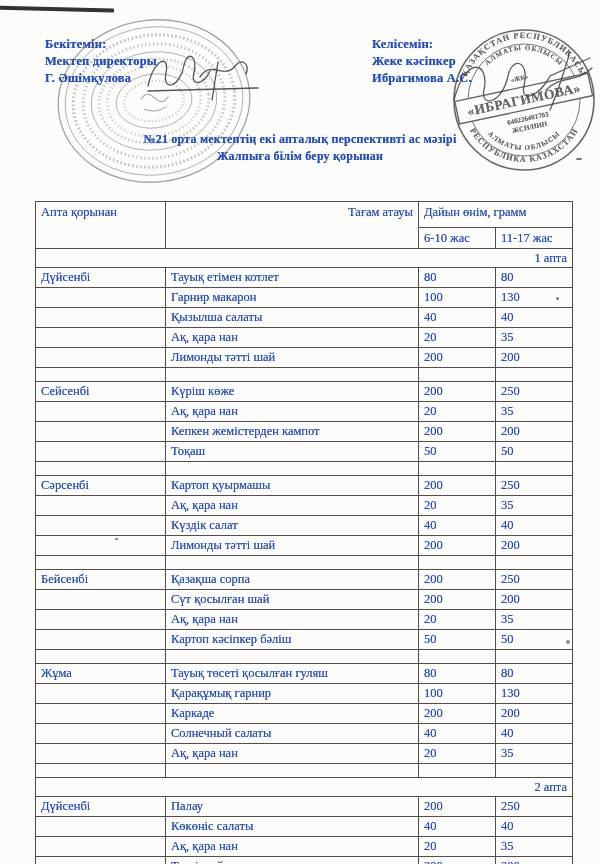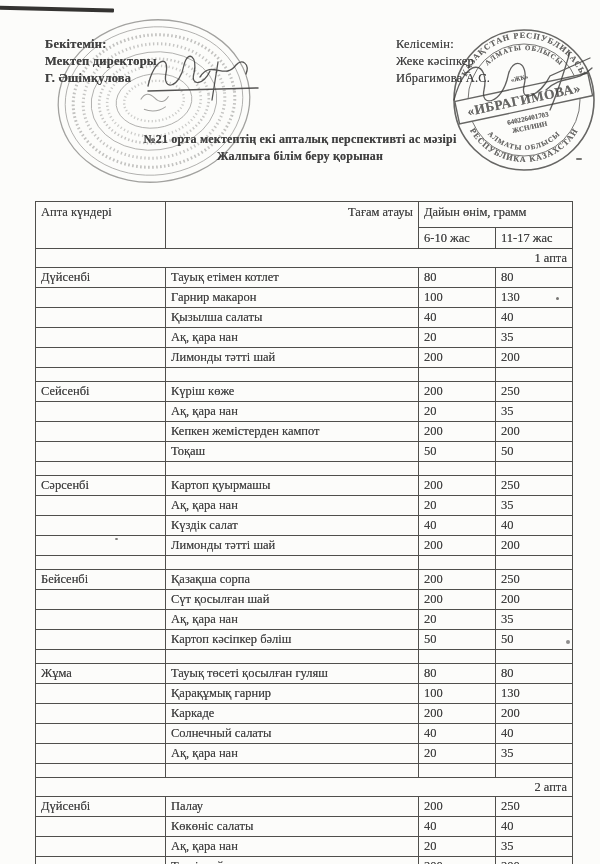--- a/index.html
+++ b/index.html
@@ -1,28 +1,28 @@
 <!DOCTYPE html>
 <html><head>
 <meta charset="utf-8">
 <style>
   html,body{margin:0;padding:0;background:#e9e9e7;}
   .page{
     position:relative; width:600px; height:864px; margin:0 auto;
     background:#fcfcfa;
     font-family:"Liberation Serif","DejaVu Serif",serif;
-    color:#404040; overflow:hidden;
+    color:#1d4ed8; overflow:hidden;
     text-shadow:0 0 .6px rgba(70,70,70,.7);
   }
   .artifact-line{
     position:absolute; left:-2px; top:7px; width:116px; height:4px;
     background:#232220; transform:rotate(1.4deg); border-radius:1px; opacity:.92;
   }
   .approve-block{position:absolute; left:45px; top:36px; font-weight:bold; font-size:12.5px; line-height:17px; letter-spacing:.2px;}
-  .agree-block{position:absolute; left:396px; top:36px; font-weight:normal; font-size:12.5px; line-height:17px; letter-spacing:.2px;}
+  .agree-block{position:absolute; left:372px; top:36px; font-weight:bold; font-size:12.5px; line-height:17px; letter-spacing:.2px;}
   .title-block{position:absolute; left:0; right:0; top:131px; text-align:center; font-weight:bold; font-size:12px; line-height:17px; letter-spacing:.2px;}
   .seal-left{position:absolute; left:53px; top:16px; width:202px; height:170px; opacity:.5; transform:rotate(-7deg);}
   .sig-left{position:absolute; left:138px; top:46px; width:132px; height:60px; opacity:.85;}
   .stamp-right{position:absolute; left:440px; top:18px; width:170px; height:165px; opacity:.78;}
   .sig-right{position:absolute; left:446px; top:44px; width:154px; height:80px; opacity:.8;}
 
   table.menu{
     position:absolute; left:35px; top:201px; width:537px;
     border-collapse:collapse; table-layout:fixed;
     font-size:12.5px; border:1.5px solid #3f3e3b;
@@ -136,21 +136,21 @@
 
   <table class="menu">
     <colgroup>
       <col style="width:130px">
         <col style="width:253px">
         <col style="width:77px">
         <col style="width:77px">
     </colgroup>
     <thead>
       <tr>
-        <th rowspan="2" class="c1">Апта күндері</th>
+        <th rowspan="2" class="c1">Апта қорынан</th>
         <th rowspan="2" class="c2">Тағам атауы</th>
         <th colspan="2" class="c34">Дайын өнім, грамм</th>
       </tr>
       <tr class="age-row">
         <th class="c3">6-10 жас</th>
         <th class="c4">11-17 жас</th>
       </tr>
     </thead>
     <tbody>
         <tr class="section-row">

